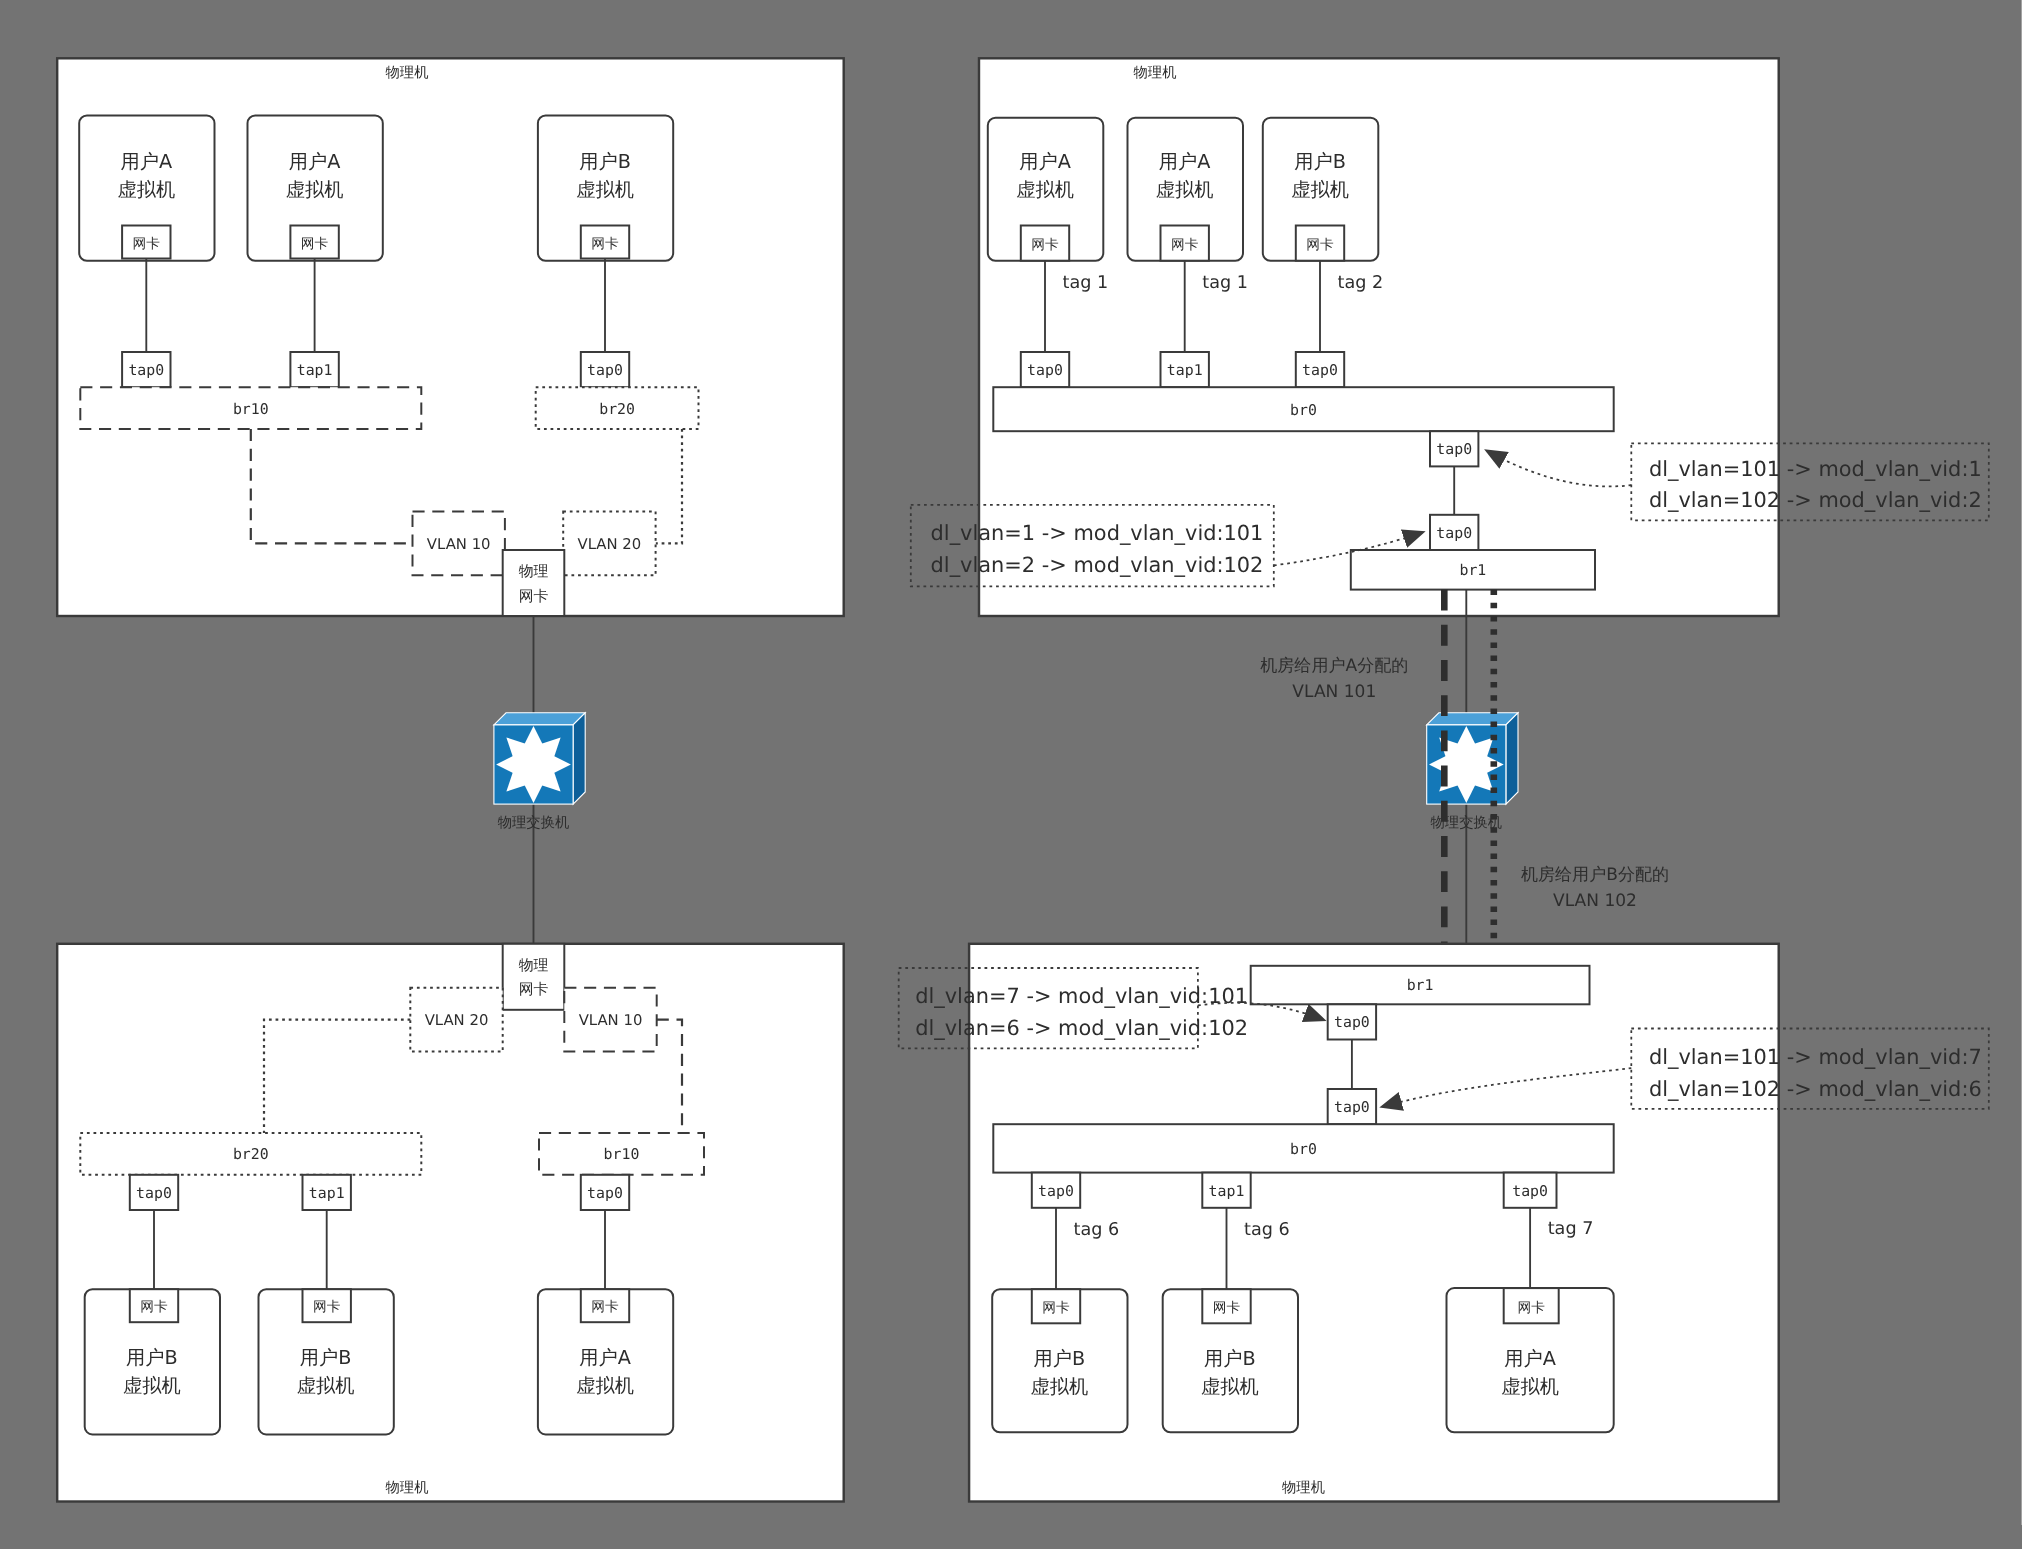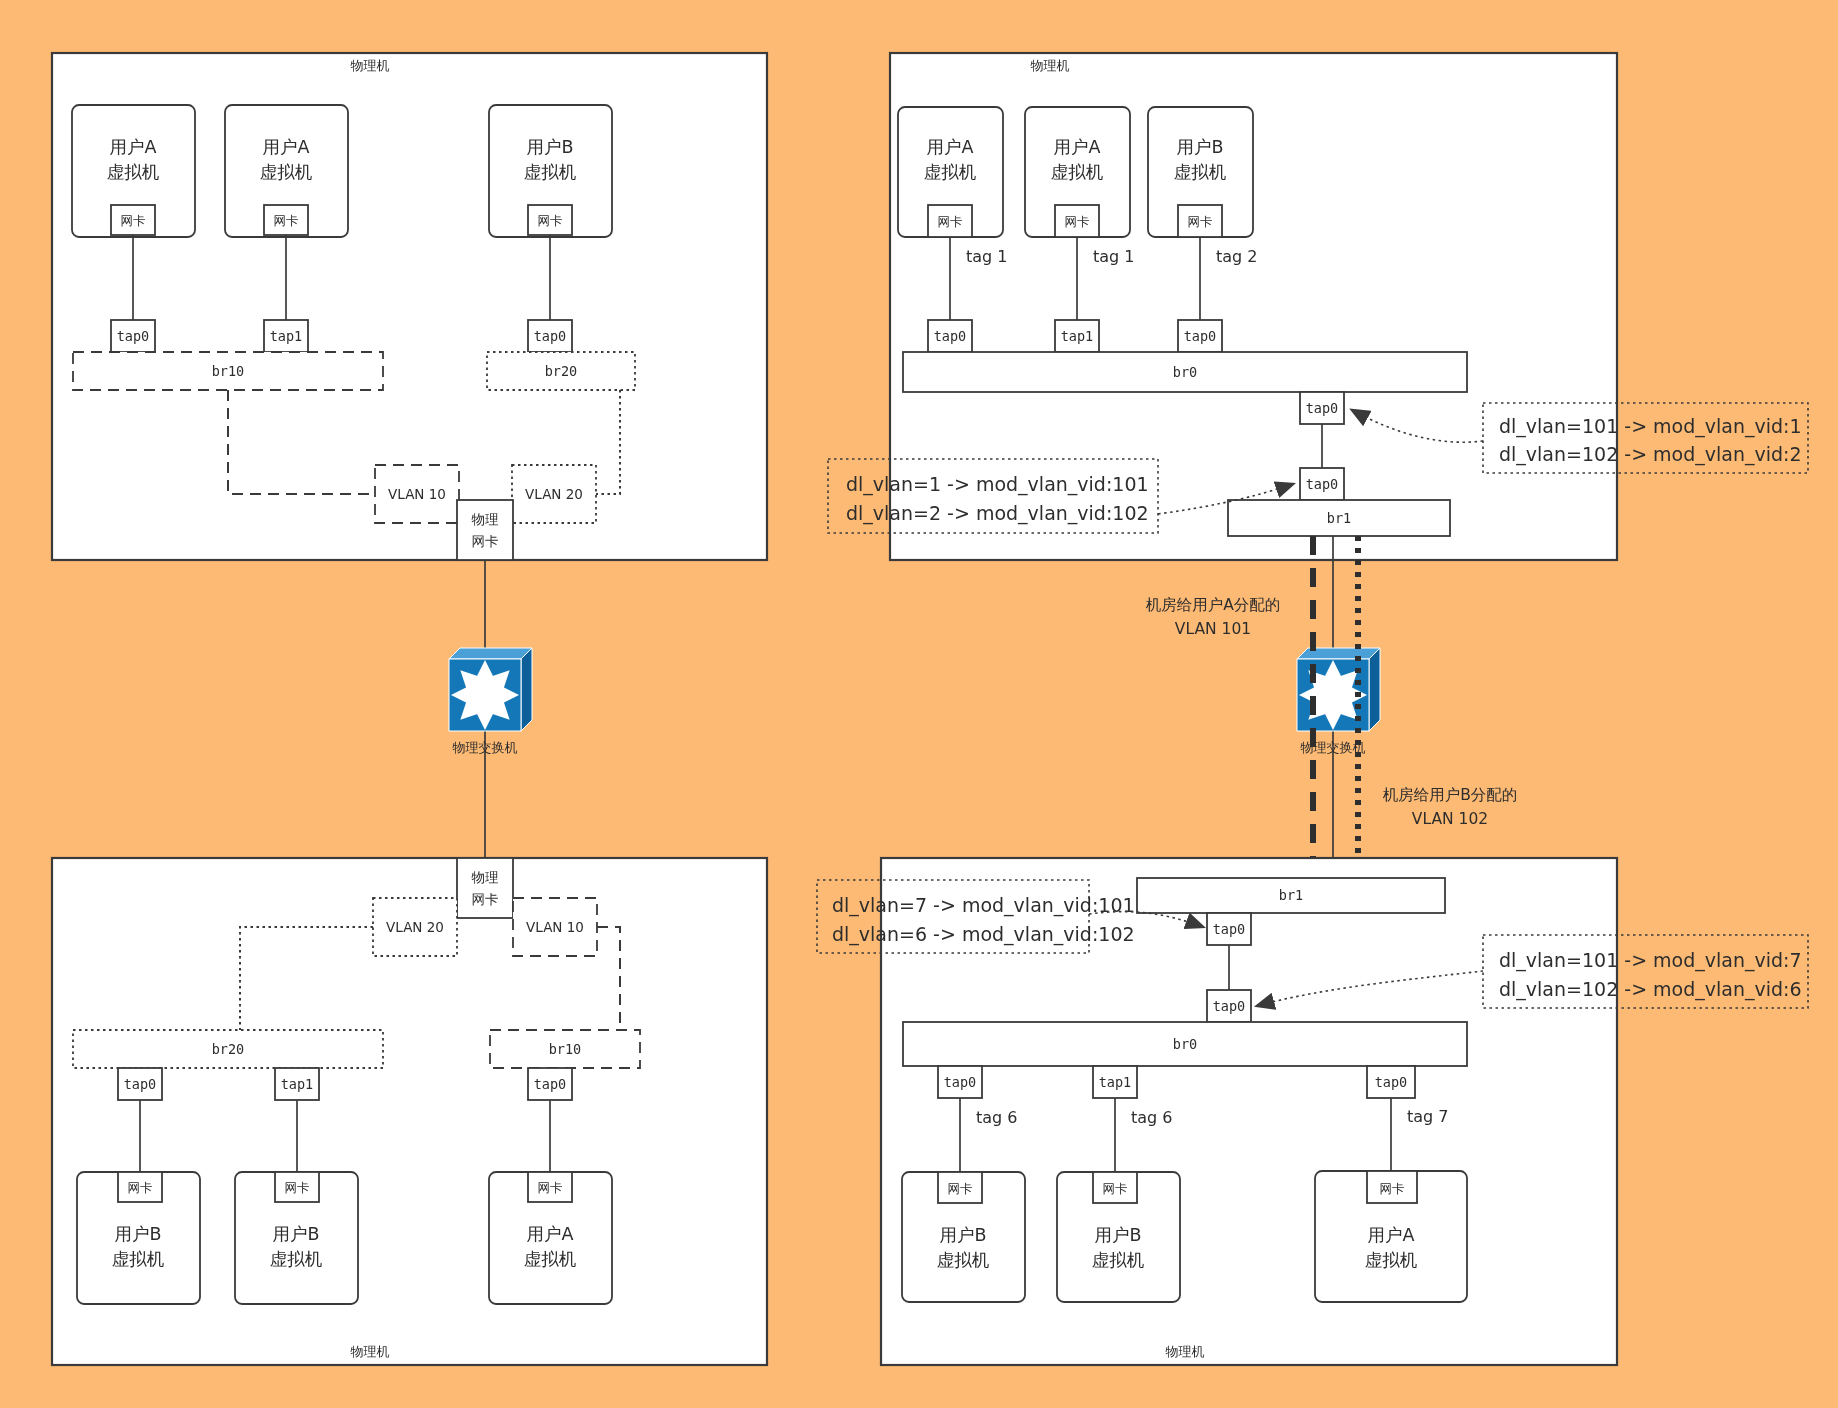--- a/index.html
+++ b/index.html
@@ -1,16 +1,16 @@
 <!DOCTYPE html>
 <html><head>
 <meta charset="utf-8">
 <style>
   html,body { margin:0; padding:0; background:#ffffff; }
-  .stage { width:1838px; height:1408px; position:relative; background:#fdba74; }
+  .stage { width:1838px; height:1408px; position:relative; background:#737373; }
   svg { font-family:"DejaVu Sans", sans-serif; display:block; }
   text { fill:#2d2d2d; text-anchor:middle; }
   .a-start { text-anchor:start; }
   rect.machine { fill:#ffffff; stroke:#3a3a3a; stroke-width:2.2; }
   rect.vm      { fill:#ffffff; stroke:#3a3a3a; stroke-width:1.8; }
   rect.node    { fill:#ffffff; stroke:#3a3a3a; stroke-width:1.8; }
   rect.bar     { fill:#ffffff; stroke:#3a3a3a; stroke-width:1.8; }
   rect.annot   { fill:none;    stroke:#3a3a3a; stroke-width:1.6; stroke-dasharray:2.5 3.5; }
   .dash { stroke-dasharray:11 7; }
   .dot  { stroke-dasharray:2.5 3.5; }

